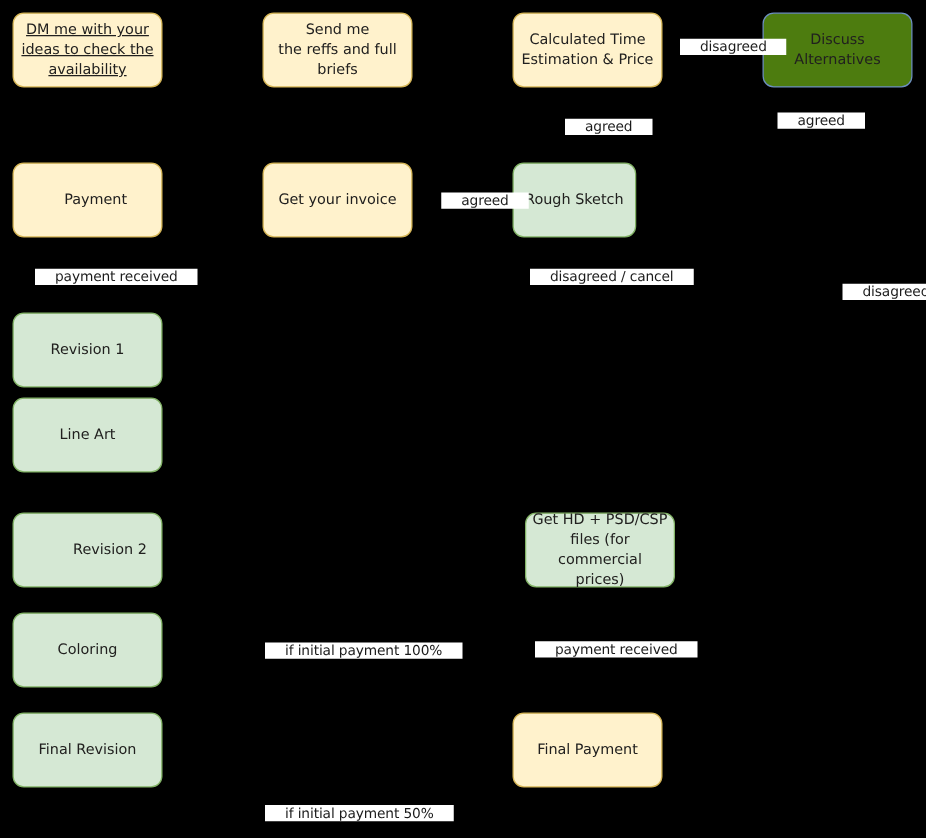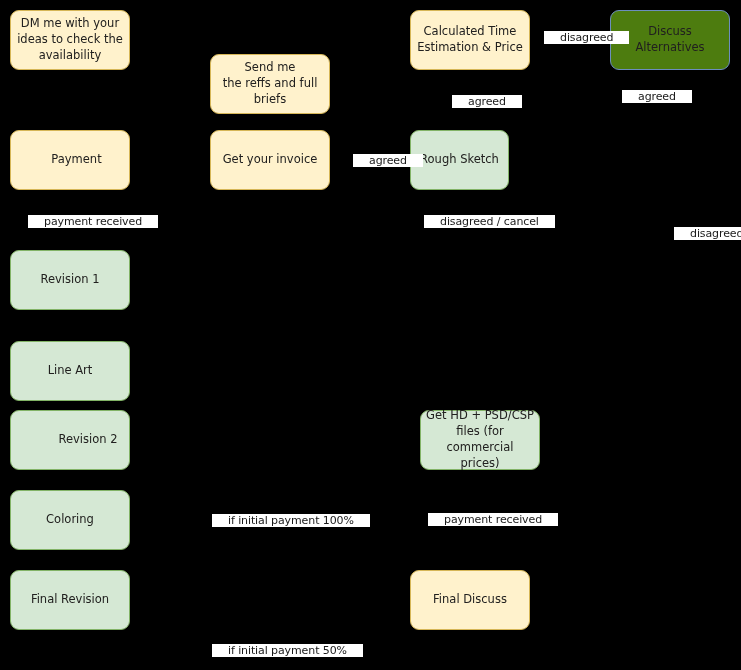--- a/index.html
+++ b/index.html
@@ -44,42 +44,42 @@
     line-height: 13px;
     padding: 0px 16px;
     white-space: nowrap;
     letter-spacing: -0.1px;
   }
 </style>
 </head>
 <body>
 
 <div id="canvas">
-    <div class="node yellow" style="left: 10px; top: 10px; width: 120px; height: 60px;">DM me with your
+    <div class="node yellow" style="left: 10px; top: 10px; width: 120px; height: 60px; text-decoration: underline;">DM me with your
 ideas to check the
 availability</div>
-    <div class="node yellow" style="left: 210px; top: 10px; width: 120px; height: 60px; margin-top: 44px;">Send me
+    <div class="node yellow" style="left: 210px; top: 10px; width: 120px; height: 60px;">Send me
 the reffs and full
 briefs</div>
     <div class="node yellow" style="left: 410px; top: 10px; width: 120px; height: 60px;">Calculated Time
 Estimation &amp; Price</div>
     <div class="node blue" style="left: 610px; top: 10px; width: 120px; height: 60px;">Discuss
 Alternatives</div>
     <div class="node yellow" style="left: 10px; top: 130px; width: 120px; height: 60px; padding-left: 18px;">Payment</div>
     <div class="node yellow" style="left: 210px; top: 130px; width: 120px; height: 60px;">Get your invoice</div>
     <div class="node green" style="left: 410px; top: 130px; width: 99px; height: 60px;">Rough Sketch</div>
     <div class="node green" style="left: 10px; top: 250px; width: 120px; height: 60px;">Revision 1</div>
-    <div class="node green" style="left: 10px; top: 341px; width: 120px; height: 60px;">Line Art</div>
+    <div class="node green" style="left: 10px; top: 318px; width: 120px; height: 60px;">Line Art</div>
     <div class="node green" style="left: 10px; top: 410px; width: 120px; height: 60px; padding-left: 41px;">Revision 2</div>
     <div class="node green" style="left: 420px; top: 410px; width: 120px; height: 60px;">Get HD + PSD/CSP
 files (for commercial
 prices)</div>
     <div class="node green" style="left: 10px; top: 570px; width: 120px; height: 60px;">Final Revision</div>
     <div class="node green" style="left: 10px; top: 490px; width: 120px; height: 60px;">Coloring</div>
-    <div class="node yellow" style="left: 410px; top: 570px; width: 120px; height: 60px;">Final Discuss</div>
+    <div class="node yellow" style="left: 410px; top: 570px; width: 120px; height: 60px;">Final Payment</div>
     <div class="edge-label" style="left: 544px; top: 31px;">disagreed</div>
     <div class="edge-label" style="left: 452px; top: 95px;">agreed</div>
     <div class="edge-label" style="left: 622px; top: 90px;">agreed</div>
     <div class="edge-label" style="left: 353px; top: 154px;">agreed</div>
     <div class="edge-label" style="left: 28px; top: 215px;">payment received</div>
     <div class="edge-label" style="left: 424px; top: 215px;">disagreed / cancel</div>
     <div class="edge-label" style="left: 674px; top: 227px;">disagreed</div>
     <div class="edge-label" style="left: 212px; top: 514px;">if initial payment 100%</div>
     <div class="edge-label" style="left: 428px; top: 513px;">payment received</div>
     <div class="edge-label" style="left: 212px; top: 644px;">if initial payment 50%</div>

